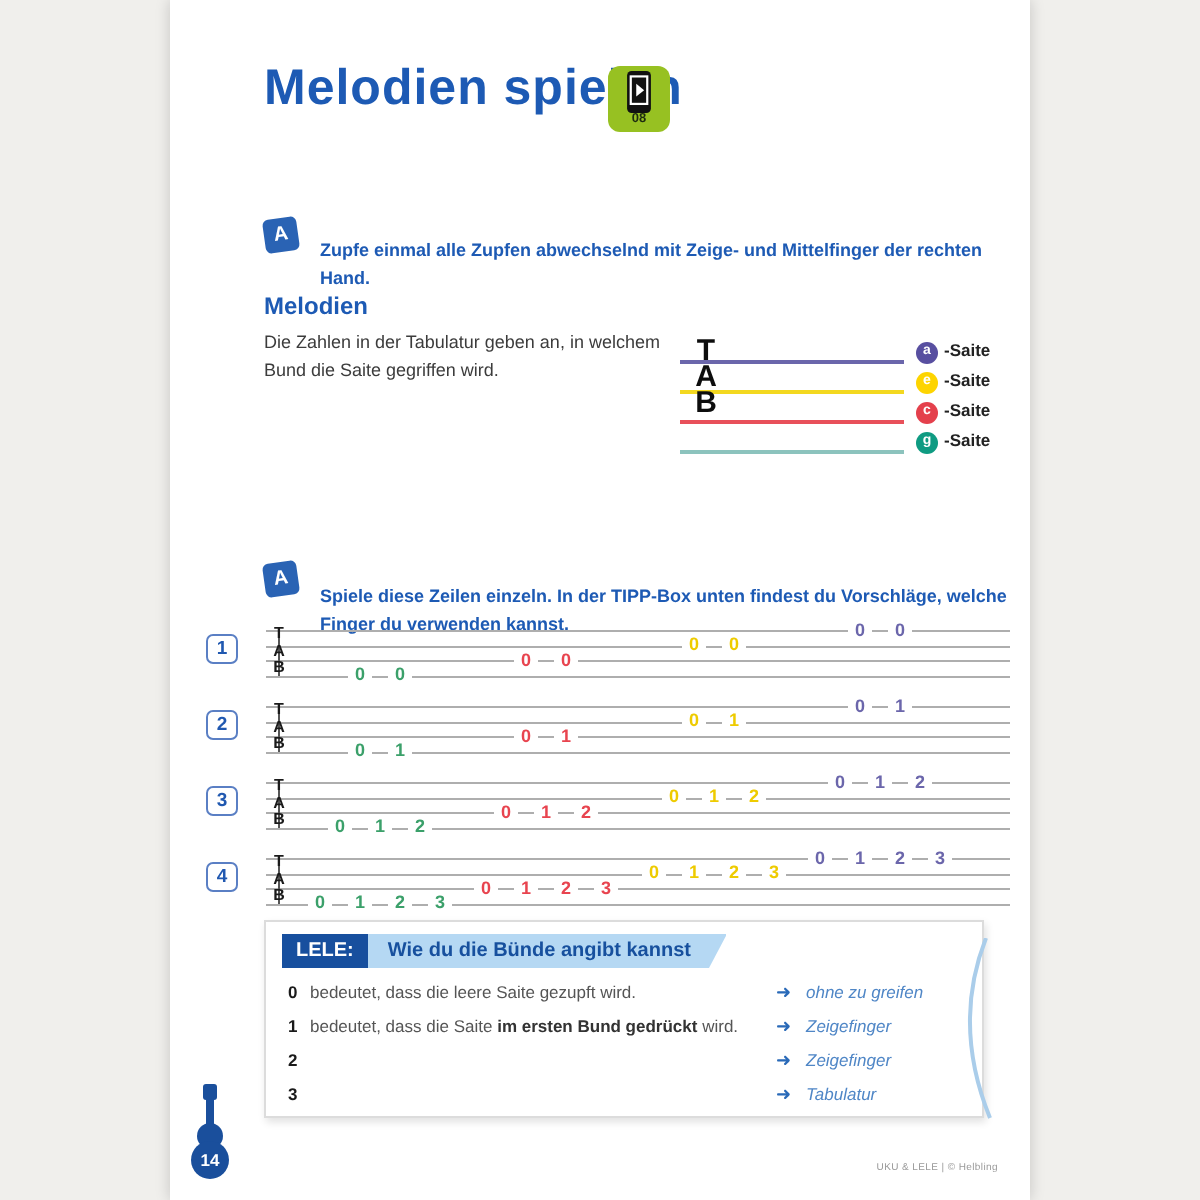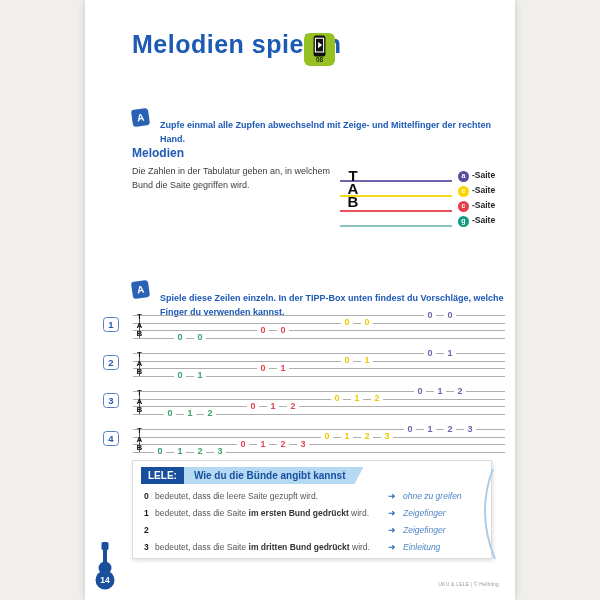--- a/index.html
+++ b/index.html
@@ -226,23 +226,22 @@
           <span class="tipp-arrow">➜</span>
           <span class="tipp-finger">Zeigefinger</span>
         </div>
         <div class="tipp-row">
           <span class="tipp-num">2</span>
           <span class="tipp-arrow">➜</span>
           <span class="tipp-finger">Zeigefinger</span>
         </div>
         <div class="tipp-row">
           <span class="tipp-num">3</span>
-          <span class="tipp-text"><span>bedeutet, dass die Saite </span><b>im dritten Bund gedrückt</b><span> wird.</span></span>
-          <span class="tipp-arrow">➜</span>
-          <span class="tipp-finger">Einleitung</span>
+          <span class="tipp-arrow">➜</span>
+          <span class="tipp-finger">Tabulatur</span>
         </div>
       </div>
     <svg class="tipp-curve" width="20" height="92" viewBox="0 0 20 92">
       <path d="M16,0 C5,28 5,58 18,90" stroke="#aacdea" stroke-width="2" fill="none"></path>
     </svg>
   </div>
 
   <div class="uke-marker">
     <svg width="24" height="56" viewBox="0 0 24 56">
       <rect x="8.5" y="0" width="7" height="8" rx="1.5" fill="#1a4f9c"></rect>

